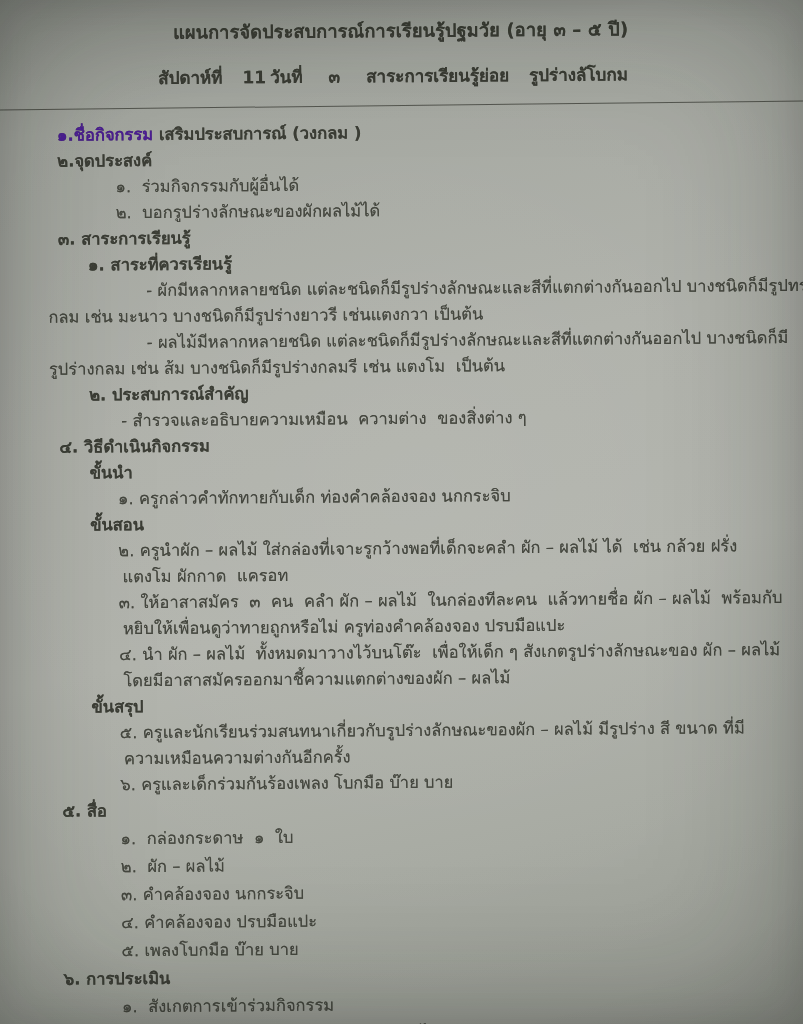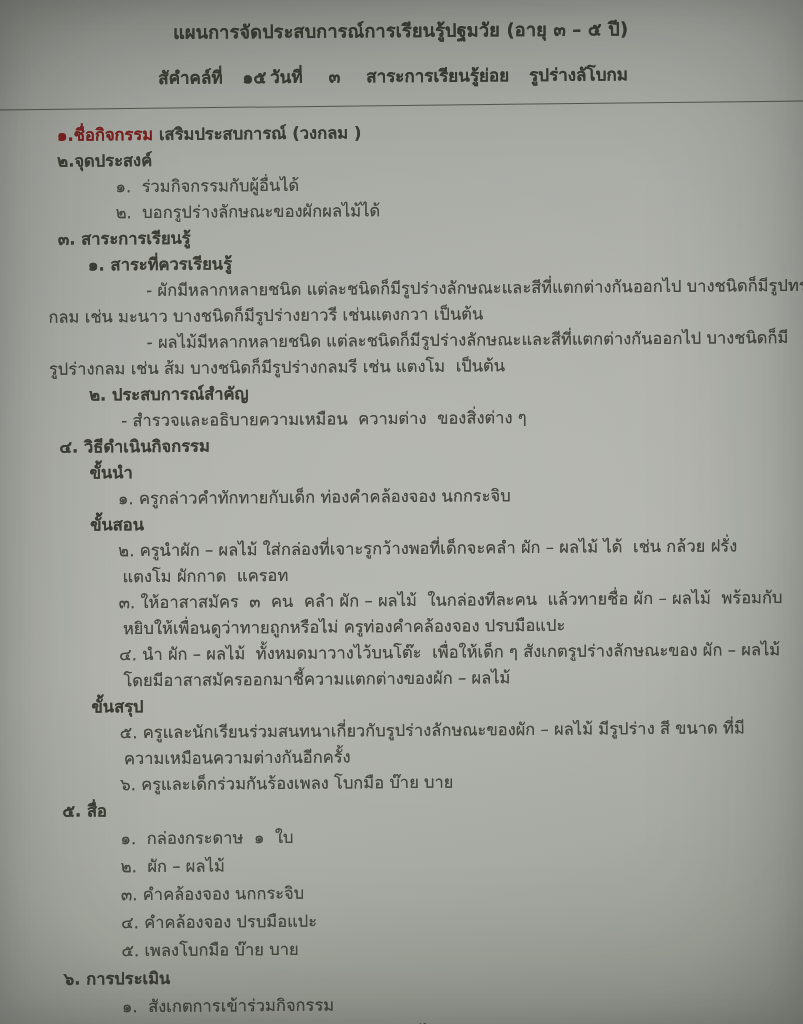--- a/index.html
+++ b/index.html
@@ -34,32 +34,32 @@
   .docbody{margin-top:14px;font-size:16.5px;line-height:26px;color:#45473f;
     text-shadow:0 0 .5px rgba(62,64,56,.65);}
   .line{white-space:pre;}
   .head{margin-left:12px;font-weight:bold;color:#3c3e36;}
   .stage{margin-left:42px;font-weight:bold;color:#3c3e36;}
   .sub{margin-left:70px;}
   .dash{margin-left:100px;}
   .wrap{margin-left:74px;}
   .cont{margin-left:2px;}
   .media-item{margin-top:2px;}
-  .bold-label{font-weight:bold;color:#7f1d1d;}
+  .bold-label{font-weight:bold;color:#4c1d95;}
 </style>
 </head>
 <body>
 
 <div class="sheet">
 
   <div class="title">แผนการจัดประสบการณ์การเรียนรู้ปฐมวัย (อายุ ๓ – ๕ ปี)</div>
 
   <div class="subtitle">
-    <span>สัคำคล์ที่</span>
-    <span class="gap-m">๑๕</span>
+    <span>สัปดาห์ที่</span>
+    <span class="gap-m">11</span>
     <span class="gap-s">วันที่</span>
     <span class="gap-l">๓</span>
     <span class="gap-l">สาระการเรียนรู้ย่อย</span>
     <span class="gap-m">รูปร่างลัโบกม</span>
   </div>
 
   <hr class="rule">
 
   <div class="docbody">
 

